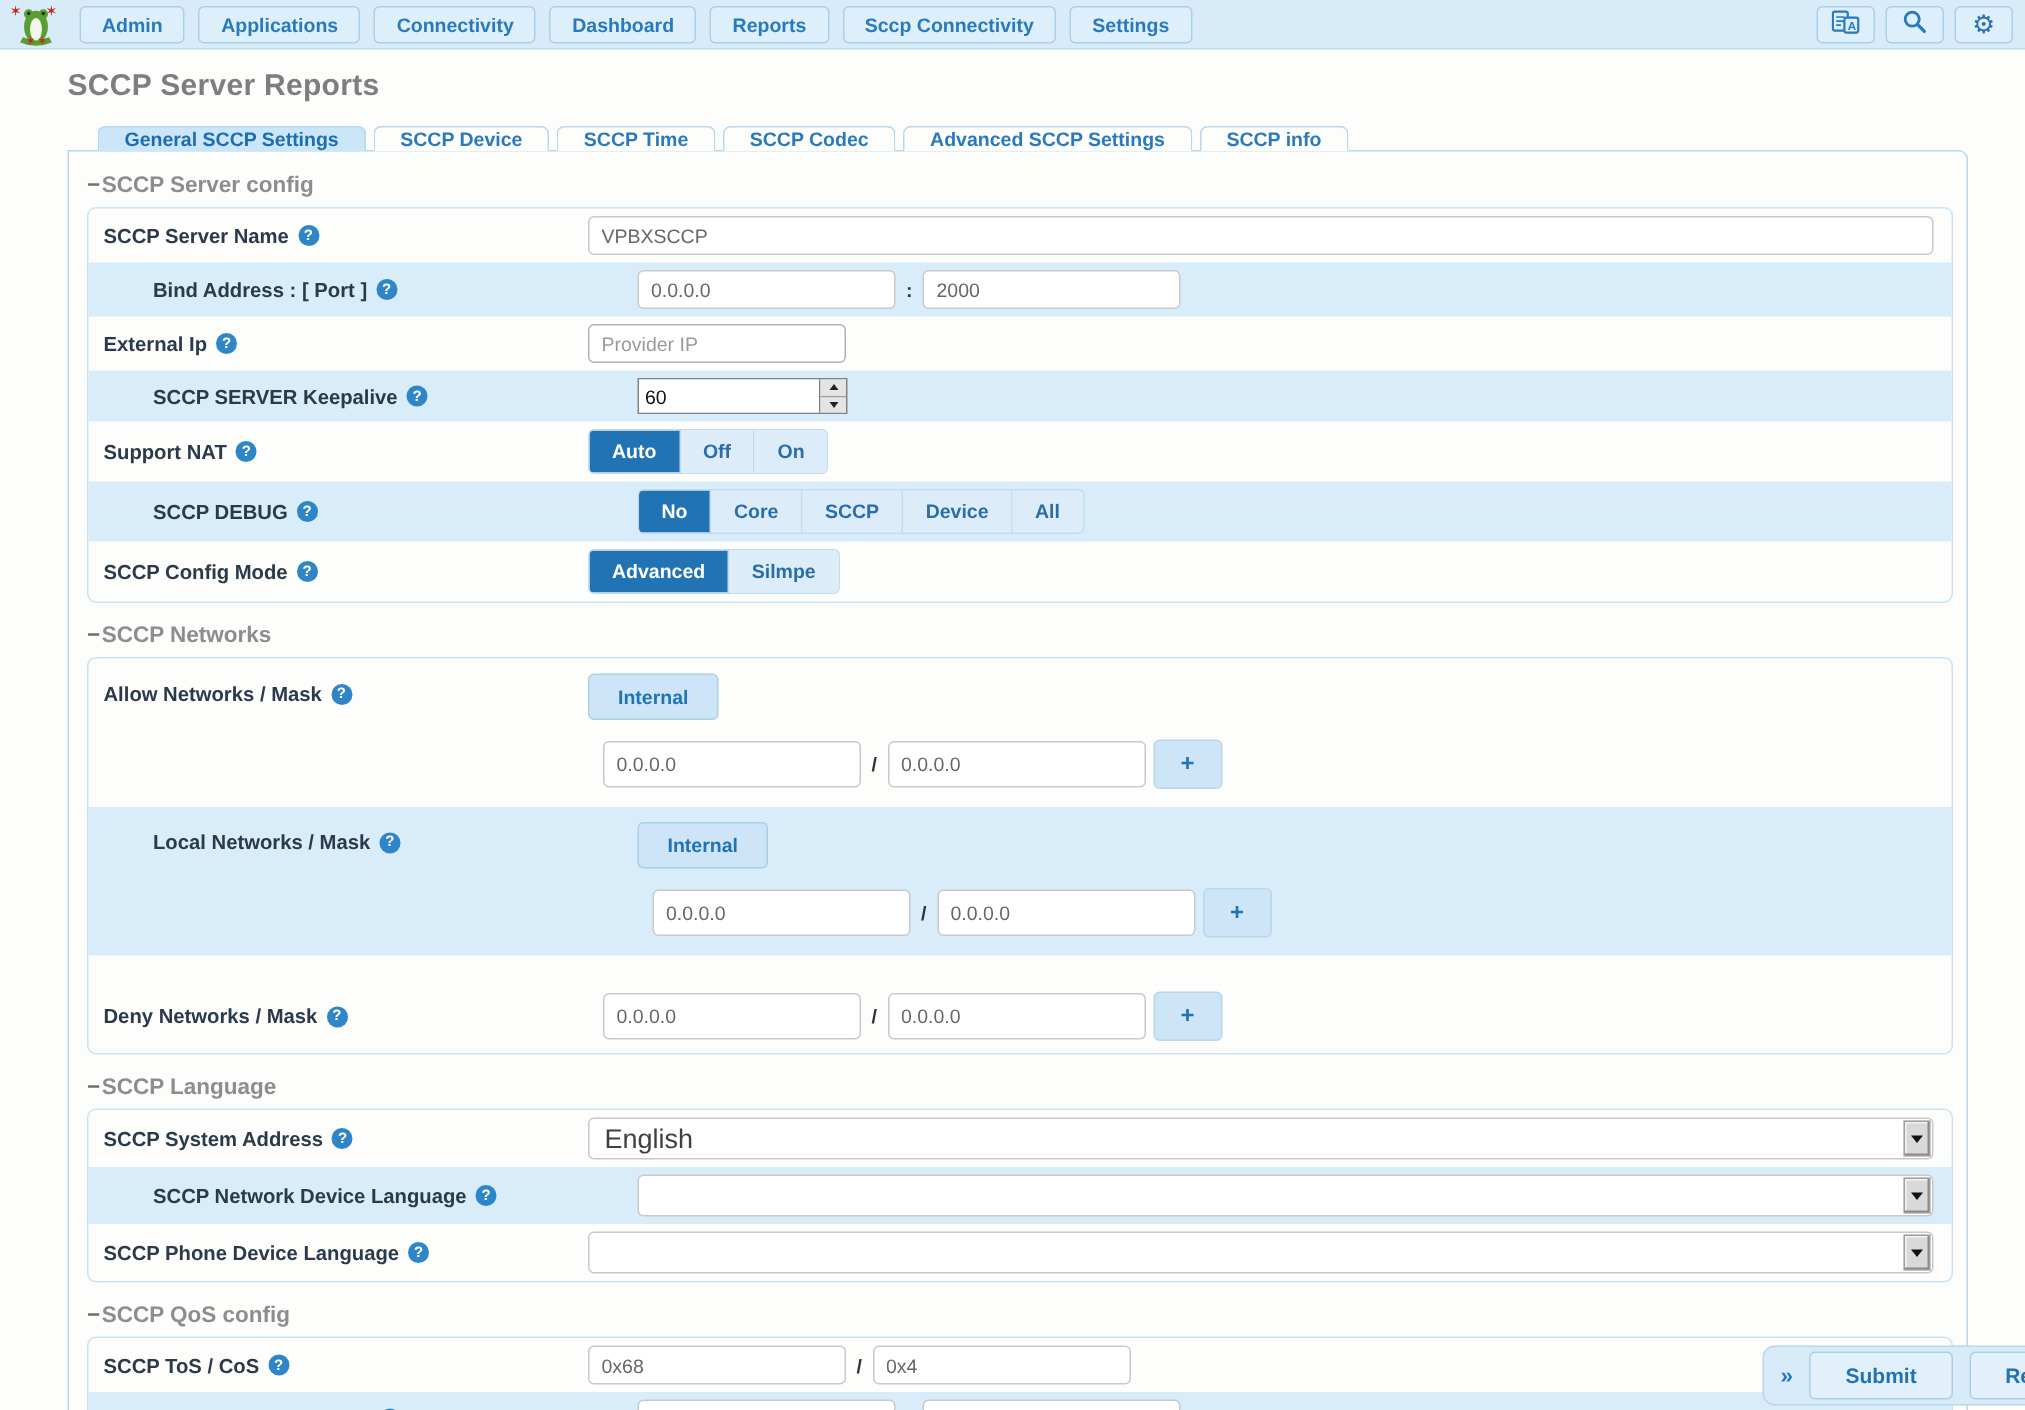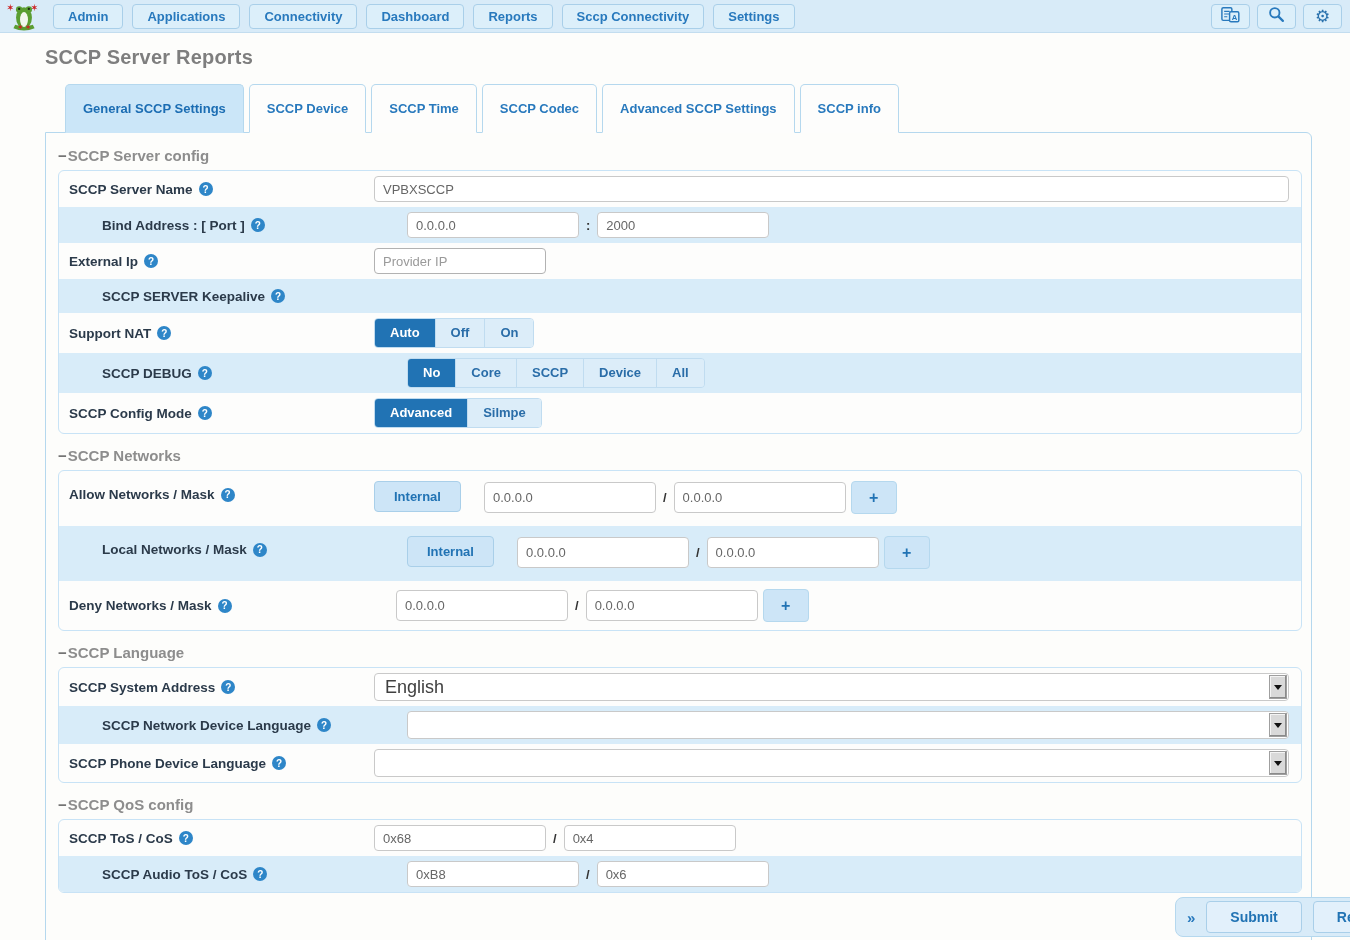--- a/index.html
+++ b/index.html
@@ -30,21 +30,21 @@
   }
   .gear-glyph { font-size:17px; color:#2a72ad; line-height:1; }
 
   
   .page-title { margin:13px 0 0 45px; font-size:20px; font-weight:bold; color:#7e7e7e; letter-spacing:.2px; }
 
   
   .tabs { display:flex; gap:5px; margin:15px 0 0 65px; position:relative; z-index:2; }
   .tab {
     border:1px solid #b5d8ee; border-bottom:1px solid transparent; margin-bottom:-1px;
-    border-radius:5px 5px 0 0; padding:16px 17px; font-size:13px; font-weight:bold;
+    border-radius:5px 5px 0 0; padding:0 17px; font-size:13px; font-weight:bold;
     color:#2879bd; background:#fdfdfc; cursor:pointer;
   }
   .tab.active { background:#cbe6f8; color:#1b6db3; border-bottom-color:#cbe6f8; }
 
   
   .content {
     position:relative; margin-left:45px; width:1267px; min-height:850px;
     border:1px solid #b5d8ee; border-radius:0 6px 6px 6px; padding:6px 0 16px;
     background:#fdfdfb;
   }
@@ -62,21 +62,21 @@
   .flabel {
     flex:0 0 305px; font-size:13.5px; font-weight:bold; color:#2b3a4a;
     display:flex; align-items:center; gap:6px;
   }
   .frow.top .flabel { padding-top:6px; }
   .help {
     display:inline-flex; align-items:center; justify-content:center;
     width:14px; height:14px; border-radius:50%; background:#2e86c8; color:#fff;
     font-size:10px; font-weight:bold; flex:none; cursor:pointer;
   }
-  .fctrl { flex:1; display:flex; align-items:center; min-width:0; }
+  .fctrl { flex:1; display:flex; align-items:center; min-width:0;margin-left:18px; }
 
   .tinput {
     height:26px; border:1px solid #c9c9c9; border-radius:4px; padding:0 8px;
     font-size:13px; color:#666; background:#fff; font-family:inherit; outline:none;
   }
   .tinput::placeholder { color:#9a9a9a; }
   .wide { width:100%; margin-right:2px; }
   .w158 { width:172px; }
   .gray-border { border-color:#b2b2b2; }
   .sep { margin:0 7px; font-weight:bold; color:#333; font-size:13px; flex:none; }
@@ -97,21 +97,21 @@
     background:#dcedf9; border-right:1px solid #c0dcf0; cursor:pointer; line-height:14px;
   }
   .seg:last-child { border-right:none; }
   .seg.active { background:#2173b4; color:#fff; }
 
   
   .light-btn {
     background:#cde5f7; border:1px solid #a9cfe9; border-radius:4px; color:#2173b4;
     font-weight:bold; font-size:13px; padding:7px 19px; cursor:pointer; font-family:inherit;
   }
-  .net-lines { flex-direction:row; align-items:flex-start; gap:13px; }
+  .net-lines { flex-direction:column; align-items:flex-start; gap:13px; }
   .net-inputs { display:flex; align-items:center; margin-left:10px; }
   .net-input { height:31px; }
   .plus-btn {
     width:46px; height:33px; margin-left:5px; background:#cde5f7;
     border:1px solid #b5d8ee; border-radius:4px; color:#2173b4; font-weight:bold;
     font-size:16px; cursor:pointer; font-family:inherit;
   }
 
   
   .fselect {
@@ -239,20 +239,33 @@
       <div class="fctrl">
         <input class="tinput w158 gray-border" type="text" placeholder="Provider IP" style="">
       </div>
     </div>
 
     <div class="frow alt">
       <div class="flabel">
         <span>SCCP SERVER Keepalive</span>
         <span class="help">?</span>
       </div>
+      <div class="fctrl">
+        <div class="spinbox">
+          <input class="spin-val" type="text" value="60" style="">
+          <div class="spin-btns">
+            <div class="spin-up">
+                <span class="tri-up"></span>
+              </div>
+            <div class="spin-down">
+                <span class="tri-dn"></span>
+              </div>
+          </div>
+        </div>
+      </div>
     </div>
 
     <div class="frow">
       <div class="flabel">
         <span>Support NAT</span>
         <span class="help">?</span>
       </div>
       <div class="fctrl">
         <div class="btn-group">
           <span class="seg active">Auto</span>
@@ -322,21 +335,21 @@
         <button class="light-btn">Internal</button>
         <div class="net-inputs">
           <input class="tinput w158 net-input" type="text" value="0.0.0.0" style="">
           <span class="sep">/</span>
           <input class="tinput w158 net-input" type="text" value="0.0.0.0" style="">
           <button class="plus-btn">+</button>
         </div>
       </div>
     </div>
 
-    <div class="frow" style="padding-top:8px;padding-bottom:8px;gap:12px;">
+    <div class="frow" style="padding-top:24px;padding-bottom:8px;">
       <div class="flabel">
         <span>Deny Networks / Mask</span>
         <span class="help">?</span>
       </div>
       <div class="fctrl">
         <div class="net-inputs">
           <input class="tinput w158 net-input" type="text" value="0.0.0.0" style="">
           <span class="sep">/</span>
           <input class="tinput w158 net-input" type="text" value="0.0.0.0" style="">
           <button class="plus-btn">+</button>

